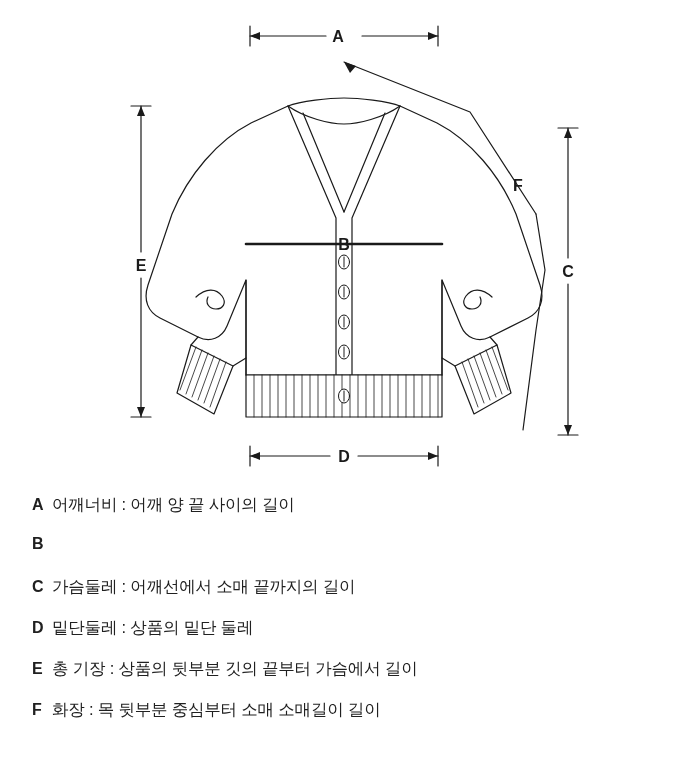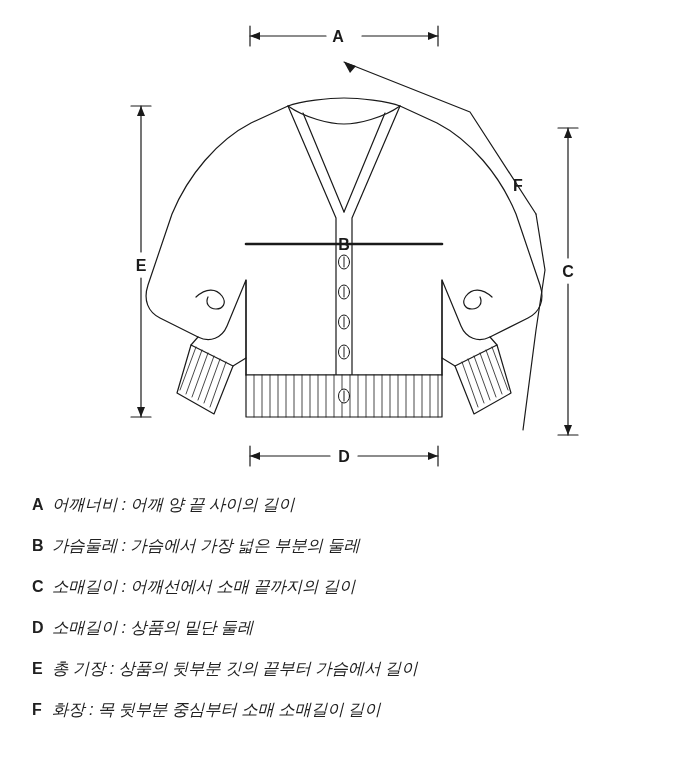--- a/index.html
+++ b/index.html
@@ -42,21 +42,20 @@
     color: #202020;
   }
   .legend-key {
     width: 20px;
     flex: 0 0 20px;
     font-weight: bold;
     font-size: 16px;
   }
   .legend-text {
     white-space: pre;
-    font-style: italic;
   }
   text {
     font-family: "Liberation Sans", sans-serif;
   }
   .dim-label {
     font-size: 16px;
     font-weight: bold;
     fill: #1a1a1a;
   }
 </style>
@@ -234,29 +233,28 @@
   </svg>
 </div>
 
 <div class="legend">
   <div class="legend-row">
     <span class="legend-key">A</span>
     <span class="legend-text">어깨너비 : 어깨 양 끝 사이의 길이</span>
   </div>
   <div class="legend-row">
     <span class="legend-key">B</span>
-    <span class="legend-text">가슴둘레 : 가슴에서 가장 넓은 부분의 둘레</span>
   </div>
   <div class="legend-row">
     <span class="legend-key">C</span>
-    <span class="legend-text">소매길이 : 어깨선에서 소매 끝까지의 길이</span>
+    <span class="legend-text">가슴둘레 : 어깨선에서 소매 끝까지의 길이</span>
   </div>
   <div class="legend-row">
     <span class="legend-key">D</span>
-    <span class="legend-text">소매길이 : 상품의 밑단 둘레</span>
+    <span class="legend-text">밑단둘레 : 상품의 밑단 둘레</span>
   </div>
   <div class="legend-row">
     <span class="legend-key">E</span>
     <span class="legend-text">총 기장 : 상품의 뒷부분 깃의 끝부터 가슴에서 길이</span>
   </div>
   <div class="legend-row">
     <span class="legend-key">F</span>
     <span class="legend-text">화장 : 목 뒷부분 중심부터 소매 소매길이 길이</span>
   </div>
 </div>

